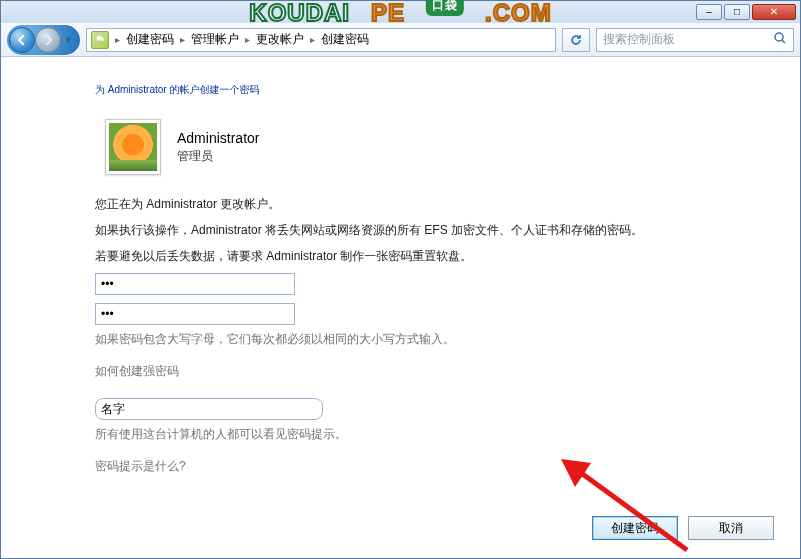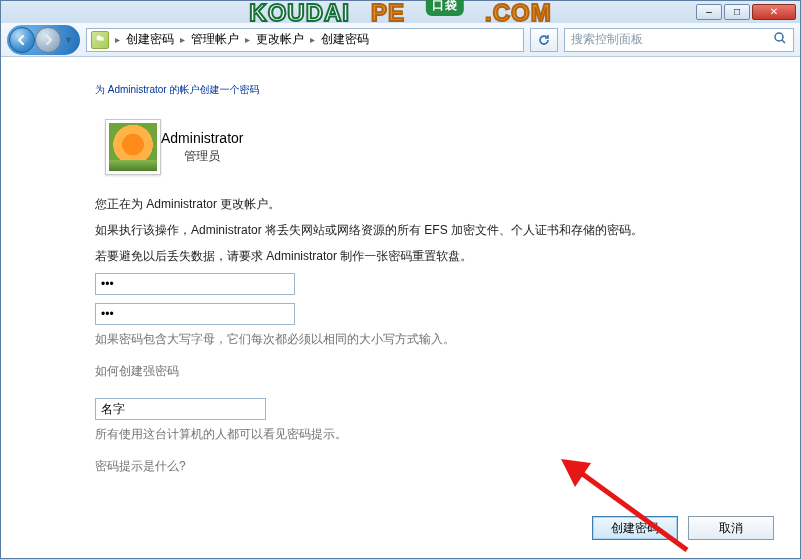--- a/index.html
+++ b/index.html
@@ -88,37 +88,37 @@
     display:flex;align-items:center;justify-content:center;
   }
   .crumb { color:#000; white-space:nowrap; }
   .crumb-sep { color:#6a6a6a; font-size:10px; }
   .refreshbtn {
     width:28px;height:24px;border:1px solid #9db6cf;
     background:linear-gradient(to bottom,#fdfeff,#e7eef6);
     display:flex;align-items:center;justify-content:center;color:#2a6fb0;
   }
   .searchbox {
-    width: 230px; height:24px;
+    width: 198px; height:24px;
     border:1px solid #9db6cf; background:#fff;
     display:flex;align-items:center; padding:0 6px;
     color:#8a99a8;
     text-align:right;
   }
   .searchbox .mag { margin-left:auto; color:#3b6fa3; }
   
   .content {
     padding: 26px 94px 10px 94px;
   }
   .page-title {
     color: #003399;
     font-size: 10px;
     margin-bottom: 22px;
   }
-  .userblock { display:flex; align-items:center; margin-bottom:20px; padding-left:10px;text-align:center; }
+  .userblock { display:flex; align-items:center; gap:16px; margin-bottom:20px; padding-left:10px; }
   .avatar {
     width:56px;height:56px;
     border:1px solid #c7c7c7;
     background:#fff;
     padding:3px;
     box-shadow:0 1px 2px rgba(0,0,0,.15);
     display:flex;align-items:center;justify-content:center;
   }
   .avatar-inner{
     width:100%;height:100%;
@@ -135,21 +135,21 @@
   .para.bold { font-weight:normal; }
   .field {
     width:200px; height:22px;
     border:1px solid #9db6cf;
     background:#fff;
     padding:0 5px;
     font-family:inherit; font-size:12px;
     display:block;
     margin-top:8px;
   }
-  .hint-field { width:171px; }
+  .hint-field { width:228px;border-radius:8px; }
   .info { color:#737373; margin:6px 0 4px 0; }
   .link { color:#737373; cursor:pointer; margin:11px 0 10px 0; display:inline-block; }
   .buttonbar {
     position:absolute;
     right:26px; bottom:18px;
     display:flex; gap:10px;
   }
   .btn {
     min-width:86px; height:24px;
     border:1px solid #8a9bab;

